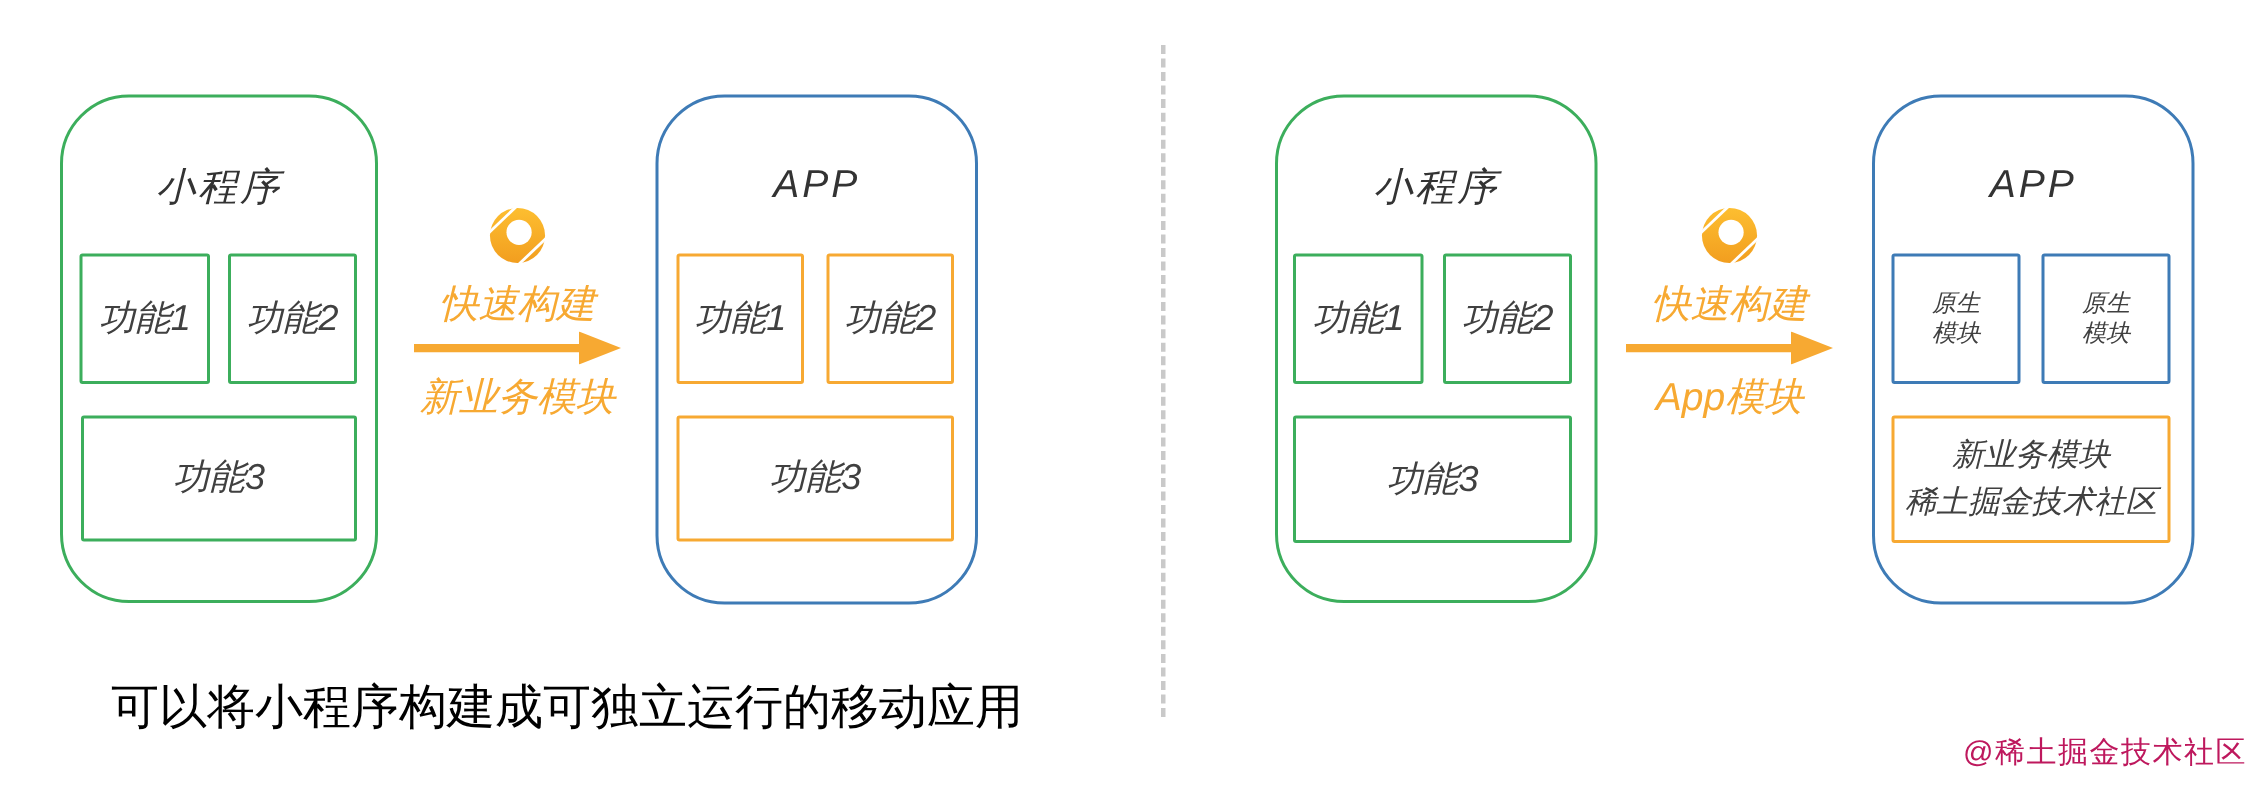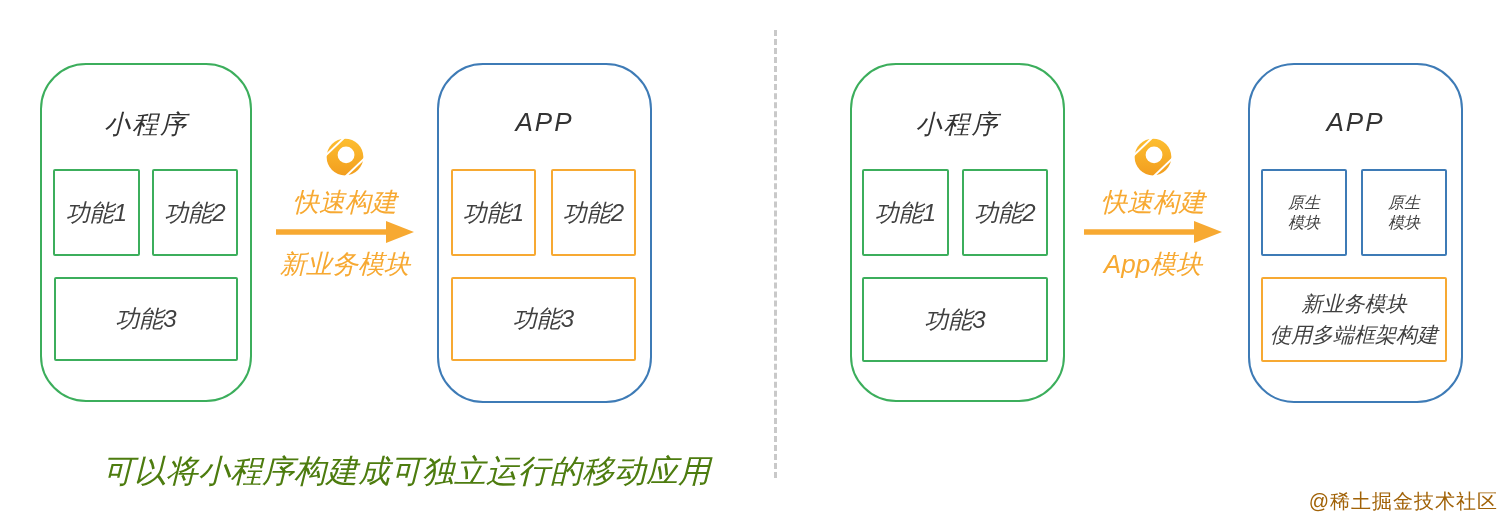--- a/index.html
+++ b/index.html
@@ -46,28 +46,28 @@
 
   
   .divider{
     position:absolute;left:774px;top:30px;height:448px;width:0;
     border-left:3px dashed #C9C9C9;
   }
 
   
   .caption{
     position:absolute;top:450px;width:756px;text-align:center;
-    font-size:32px;font-style:italic;color:#4d7c0f;white-space:nowrap;padding-left:28px;
+    font-size:32px;color:#000000;white-space:nowrap;
   }
   .caption.left{left:0;}
   .caption.right{left:756px;}
 
   
   .watermark{
-    position:absolute;right:14px;top:488px;font-size:20px;color:#a16207;
+    position:absolute;right:14px;top:488px;font-size:20px;color:#be185d;
     letter-spacing:1px;
   }
 </style>
 </head>
 <body>
 
 <div class="stage">
 
   <div class="phone green" style="left:40px;top:63px;width:212px;height:339px;">
     <div class="phone-title">小程序</div>
@@ -159,20 +159,20 @@
     <div class="fbox blue" style="left:11px;top:104px;width:86px;height:87px;">
       <span class="l2">原生</span>
       <span class="l2">模块</span>
     </div>
     <div class="fbox blue" style="left:111px;top:104px;width:86px;height:87px;">
       <span class="l2">原生</span>
       <span class="l2">模块</span>
     </div>
     <div class="fbox orange" style="left:11px;top:212px;width:186px;height:85px;">
       <span class="small">新业务模块</span>
-      <span class="small">使用多端框架构建</span>
+      <span class="small">稀土掘金技术社区</span>
     </div>
   </div>
 
 
   <div class="watermark">@稀土掘金技术社区</div>
 
 </div>
 
 </body></html>

